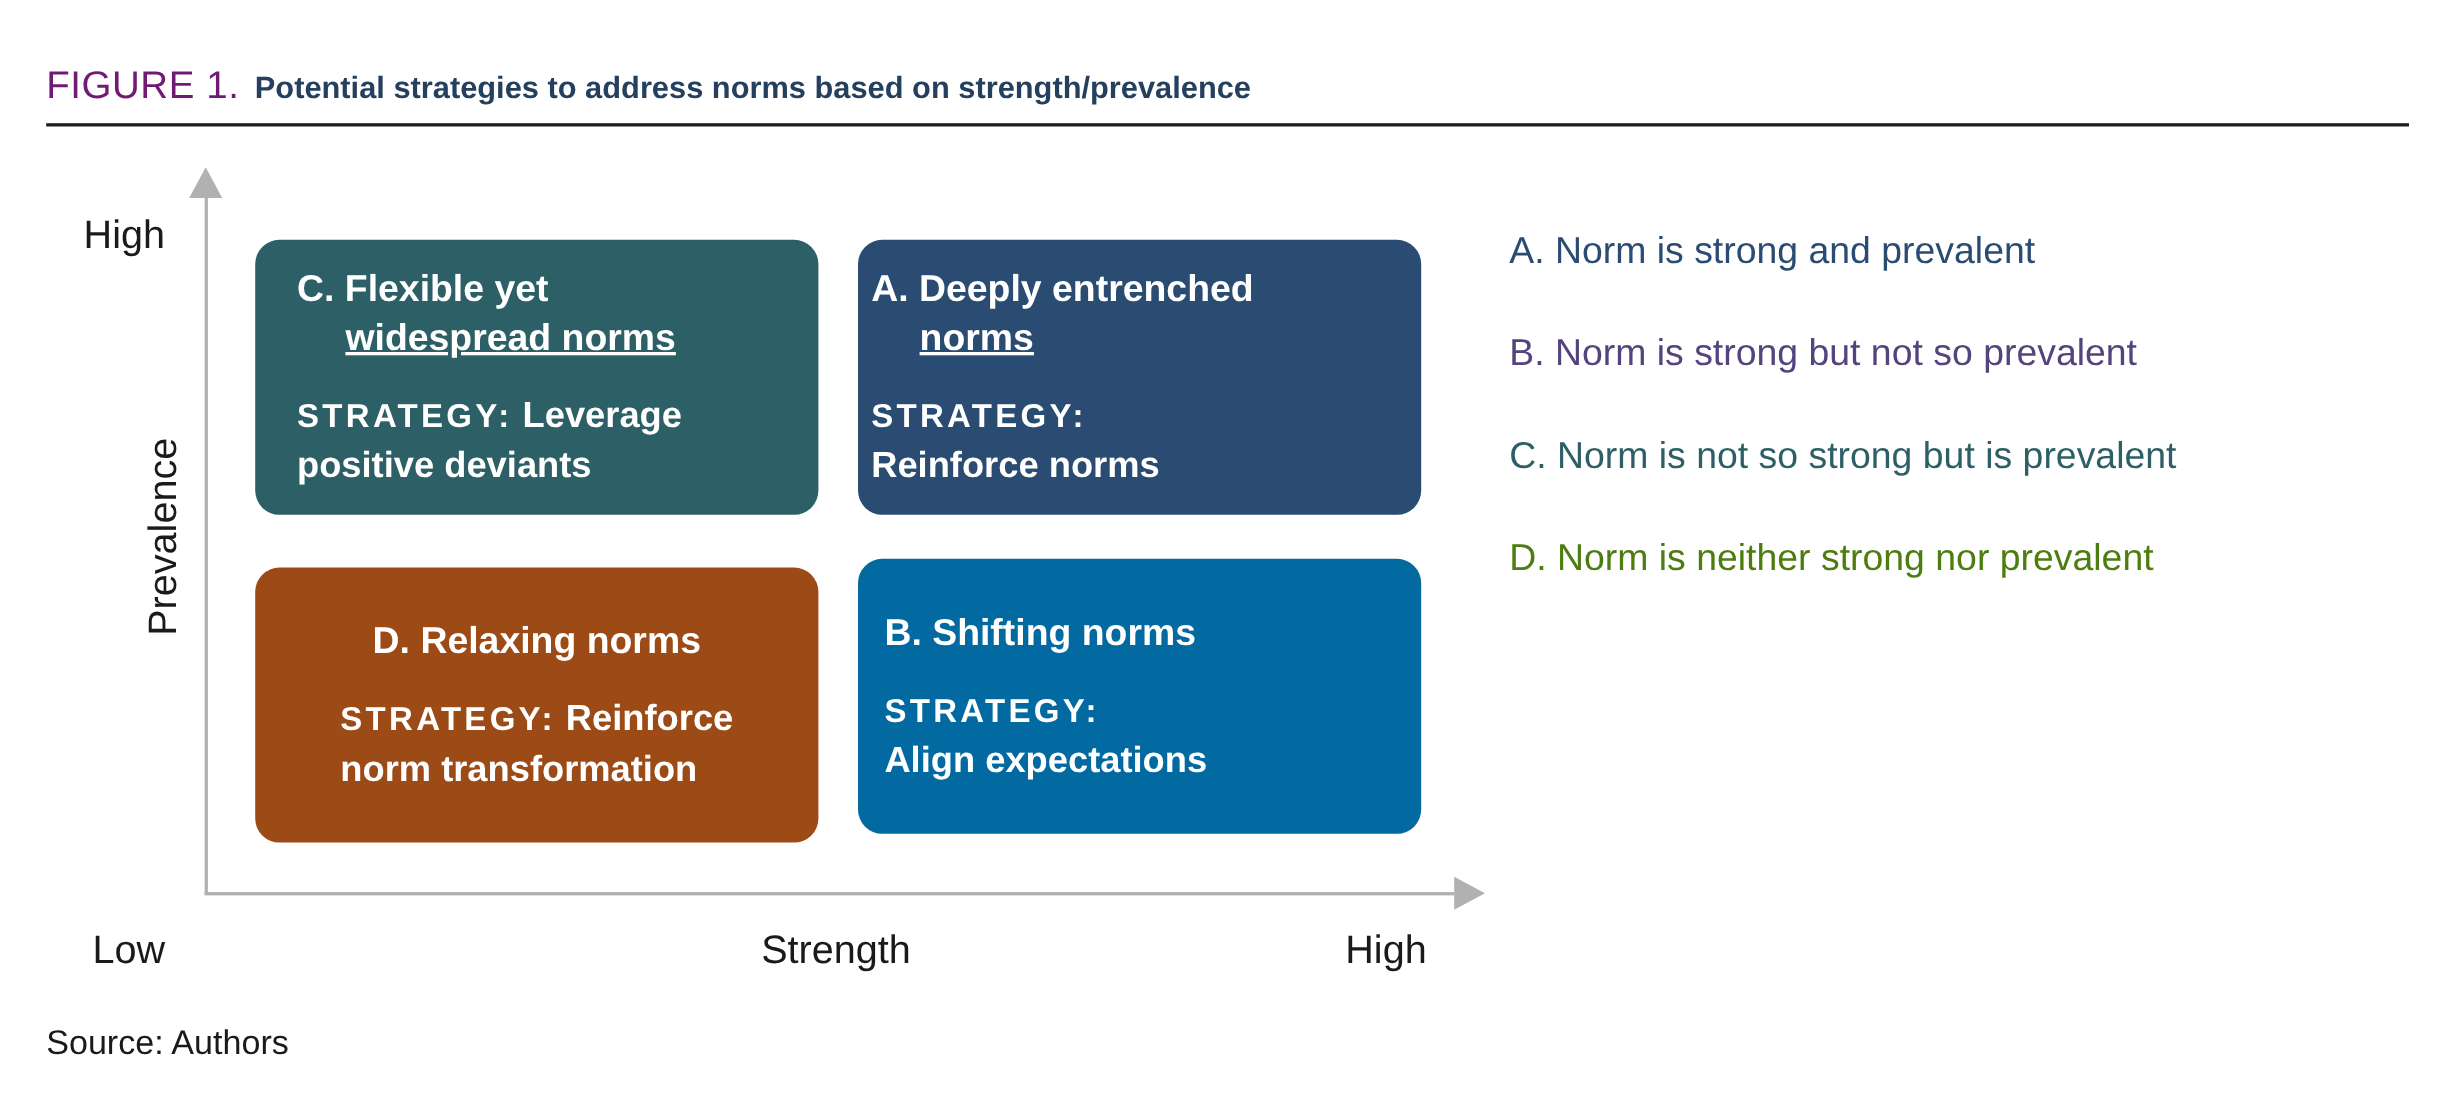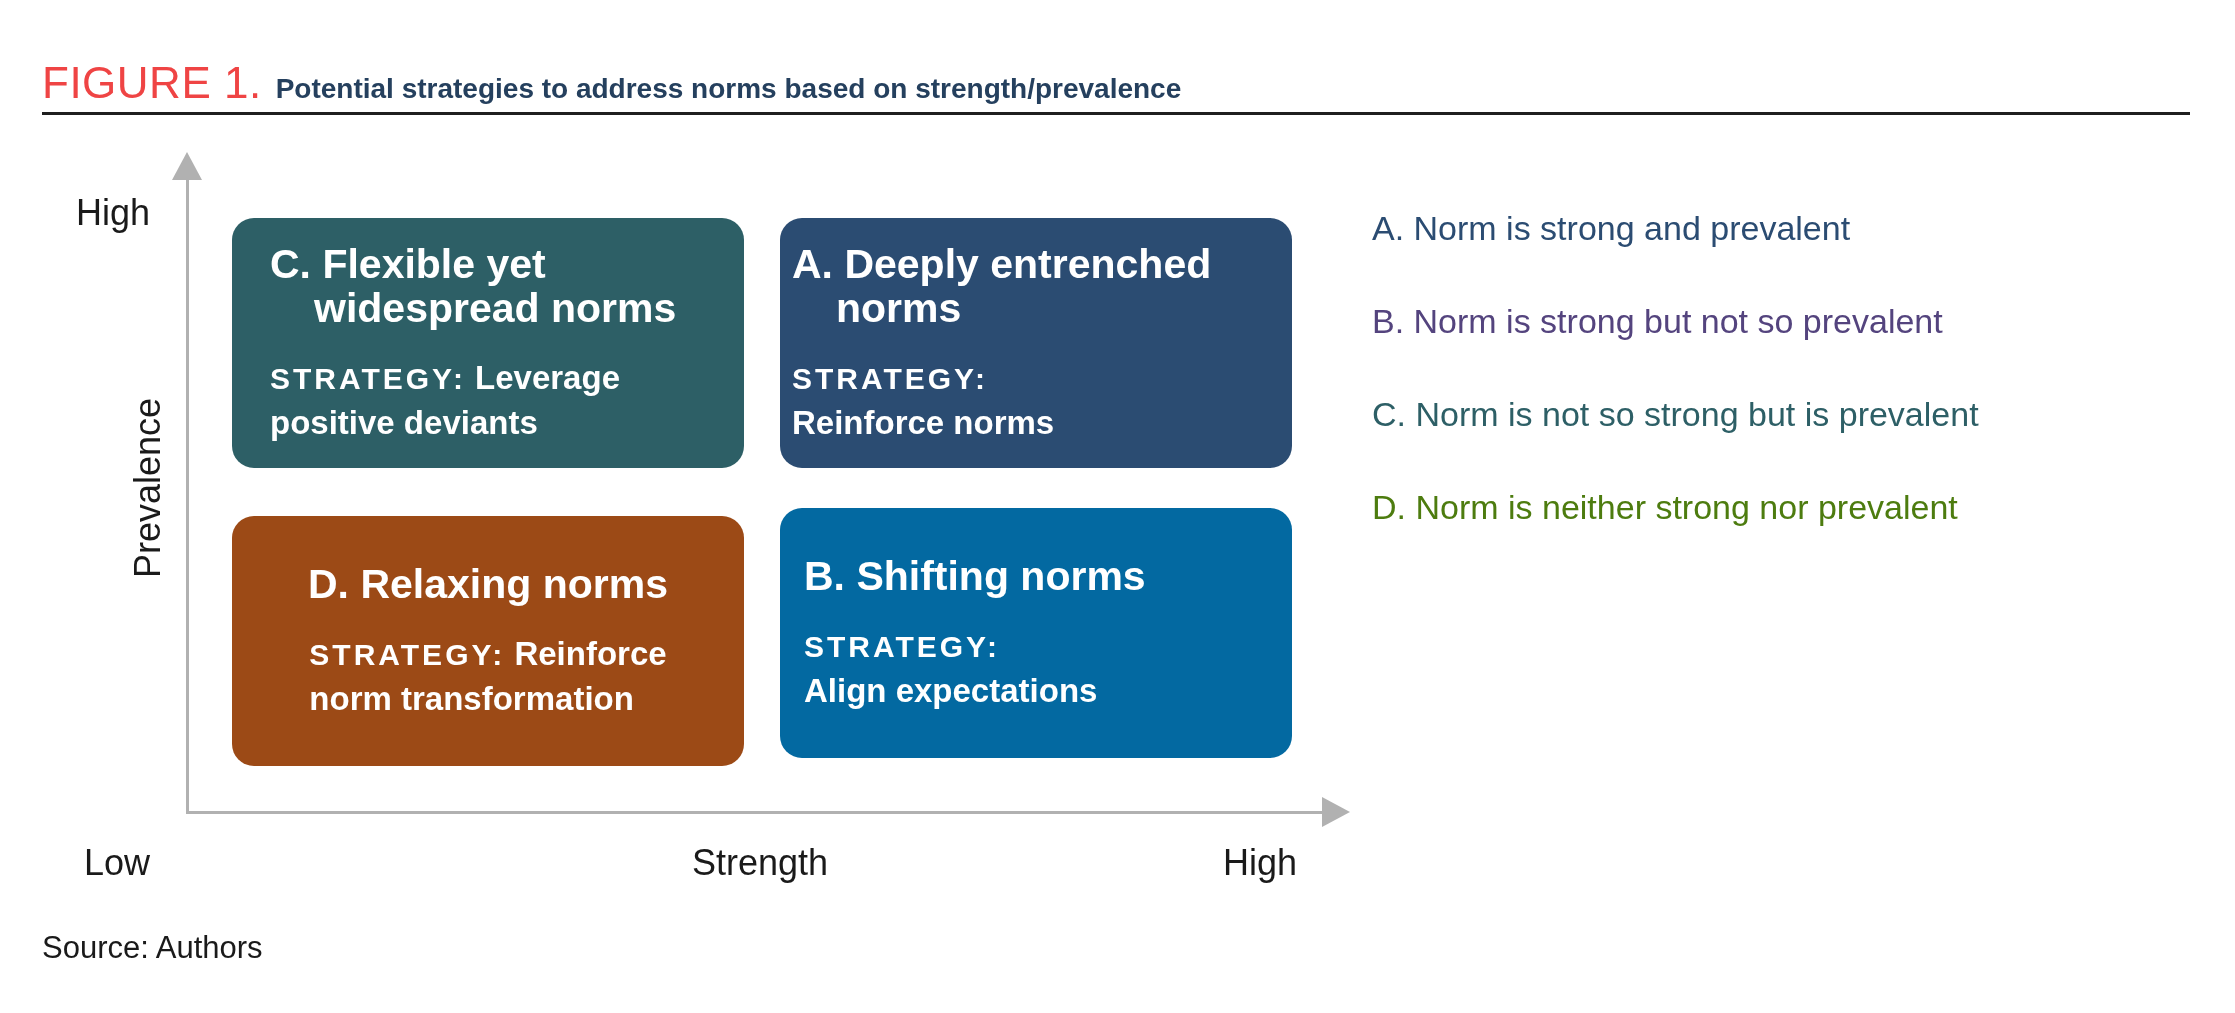--- a/index.html
+++ b/index.html
@@ -6,21 +6,21 @@
   html,body { background:#ffffff; }
   body { font-family:"Liberation Sans", sans-serif; }
   #canvas {
     position:relative; width:2235px; height:1013px; background:#ffffff; overflow:hidden;
   }
   
   .title-row {
     position:absolute; left:42px; top:58px;
     display:flex; align-items:baseline; gap:14px; white-space:nowrap;
   }
-  .figure-label { font-size:44px; font-weight:400; color:#ef4444; letter-spacing:.5px; }
+  .figure-label { font-size:35px; font-weight:400; color:#701a75; letter-spacing:.5px; }
   .figure-title { font-size:28px; font-weight:700; color:#25405E; }
   .title-rule { position:absolute; left:42px; top:112px; width:2148px; height:3px; background:#1f1f1f; }
 
   
   .y-axis-line { position:absolute; left:186px; top:180px; width:3px; height:633px; }
   .x-axis-line { position:absolute; left:186px; top:811px; width:1136px; height:3px; }
   .y-arrow {
     position:absolute; left:172px; top:152px; width:0; height:0;
     border-left:15px solid transparent; border-right:15px solid transparent;
     border-bottom:28px solid #b1b1b1;
@@ -43,23 +43,23 @@
   
   .quad {
     position:absolute; width:512px; height:250px; border-radius:22px;
     color:#ffffff; padding:0 38px;
     display:flex; flex-direction:column; justify-content:center;
   }
   .quad-c { left:232px; top:218px; }
   .quad-a { left:780px; top:218px;padding-left:12px; }
   .quad-d { left:232px; top:516px;align-items:center; }
   .quad-b { left:780px; top:508px; }
-  .quad-title { font-size:41px; font-weight:700; line-height:44px; }
+  .quad-title { font-size:34px; font-weight:700; line-height:44px; }
   .tline { display:block; }
-  .tindent { padding-left:44px; }
+  .tindent { padding-left:44px;text-decoration:underline; }
   .quad-strategy { margin-top:26px; font-size:33px; font-weight:700; line-height:44px; }
   .slabel { letter-spacing:3px; font-size:30px; }
 
   
   .legend-item { position:absolute; left:1372px; font-size:34px; font-weight:400; white-space:nowrap; }
   .legend-a { top:209px; }
   .legend-b { top:302px; }
   .legend-c { top:395px; }
   .legend-d { top:488px; }
 

